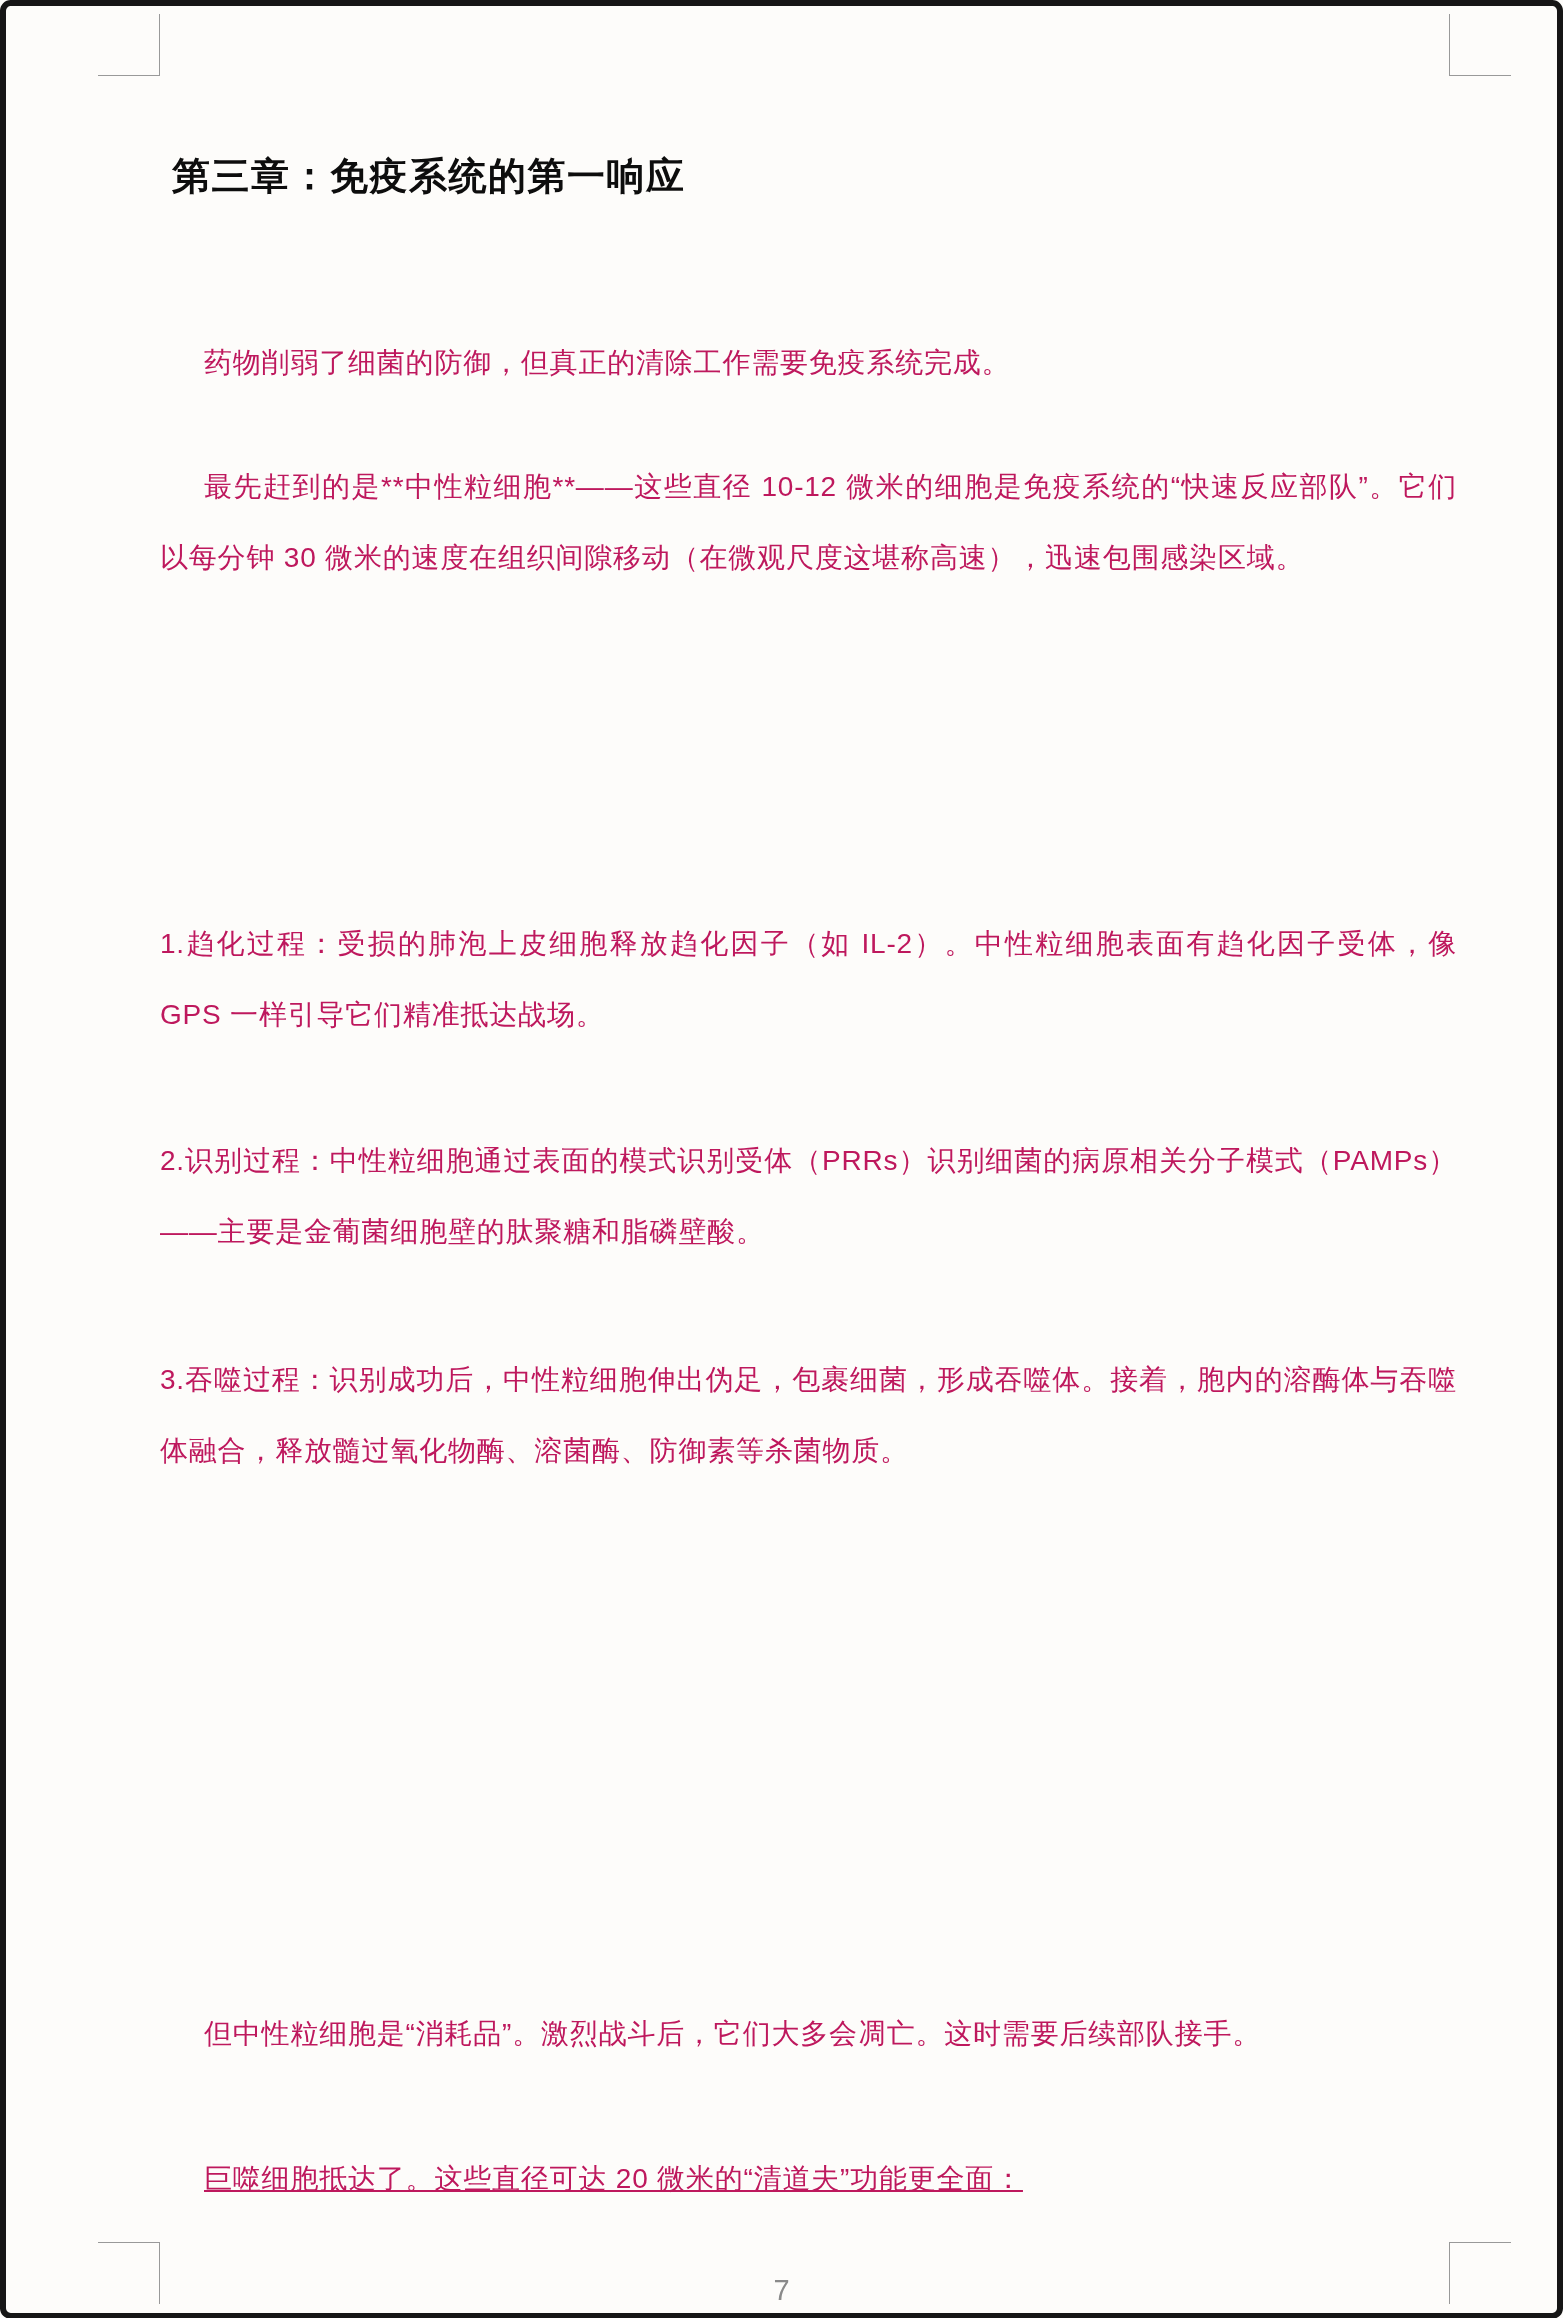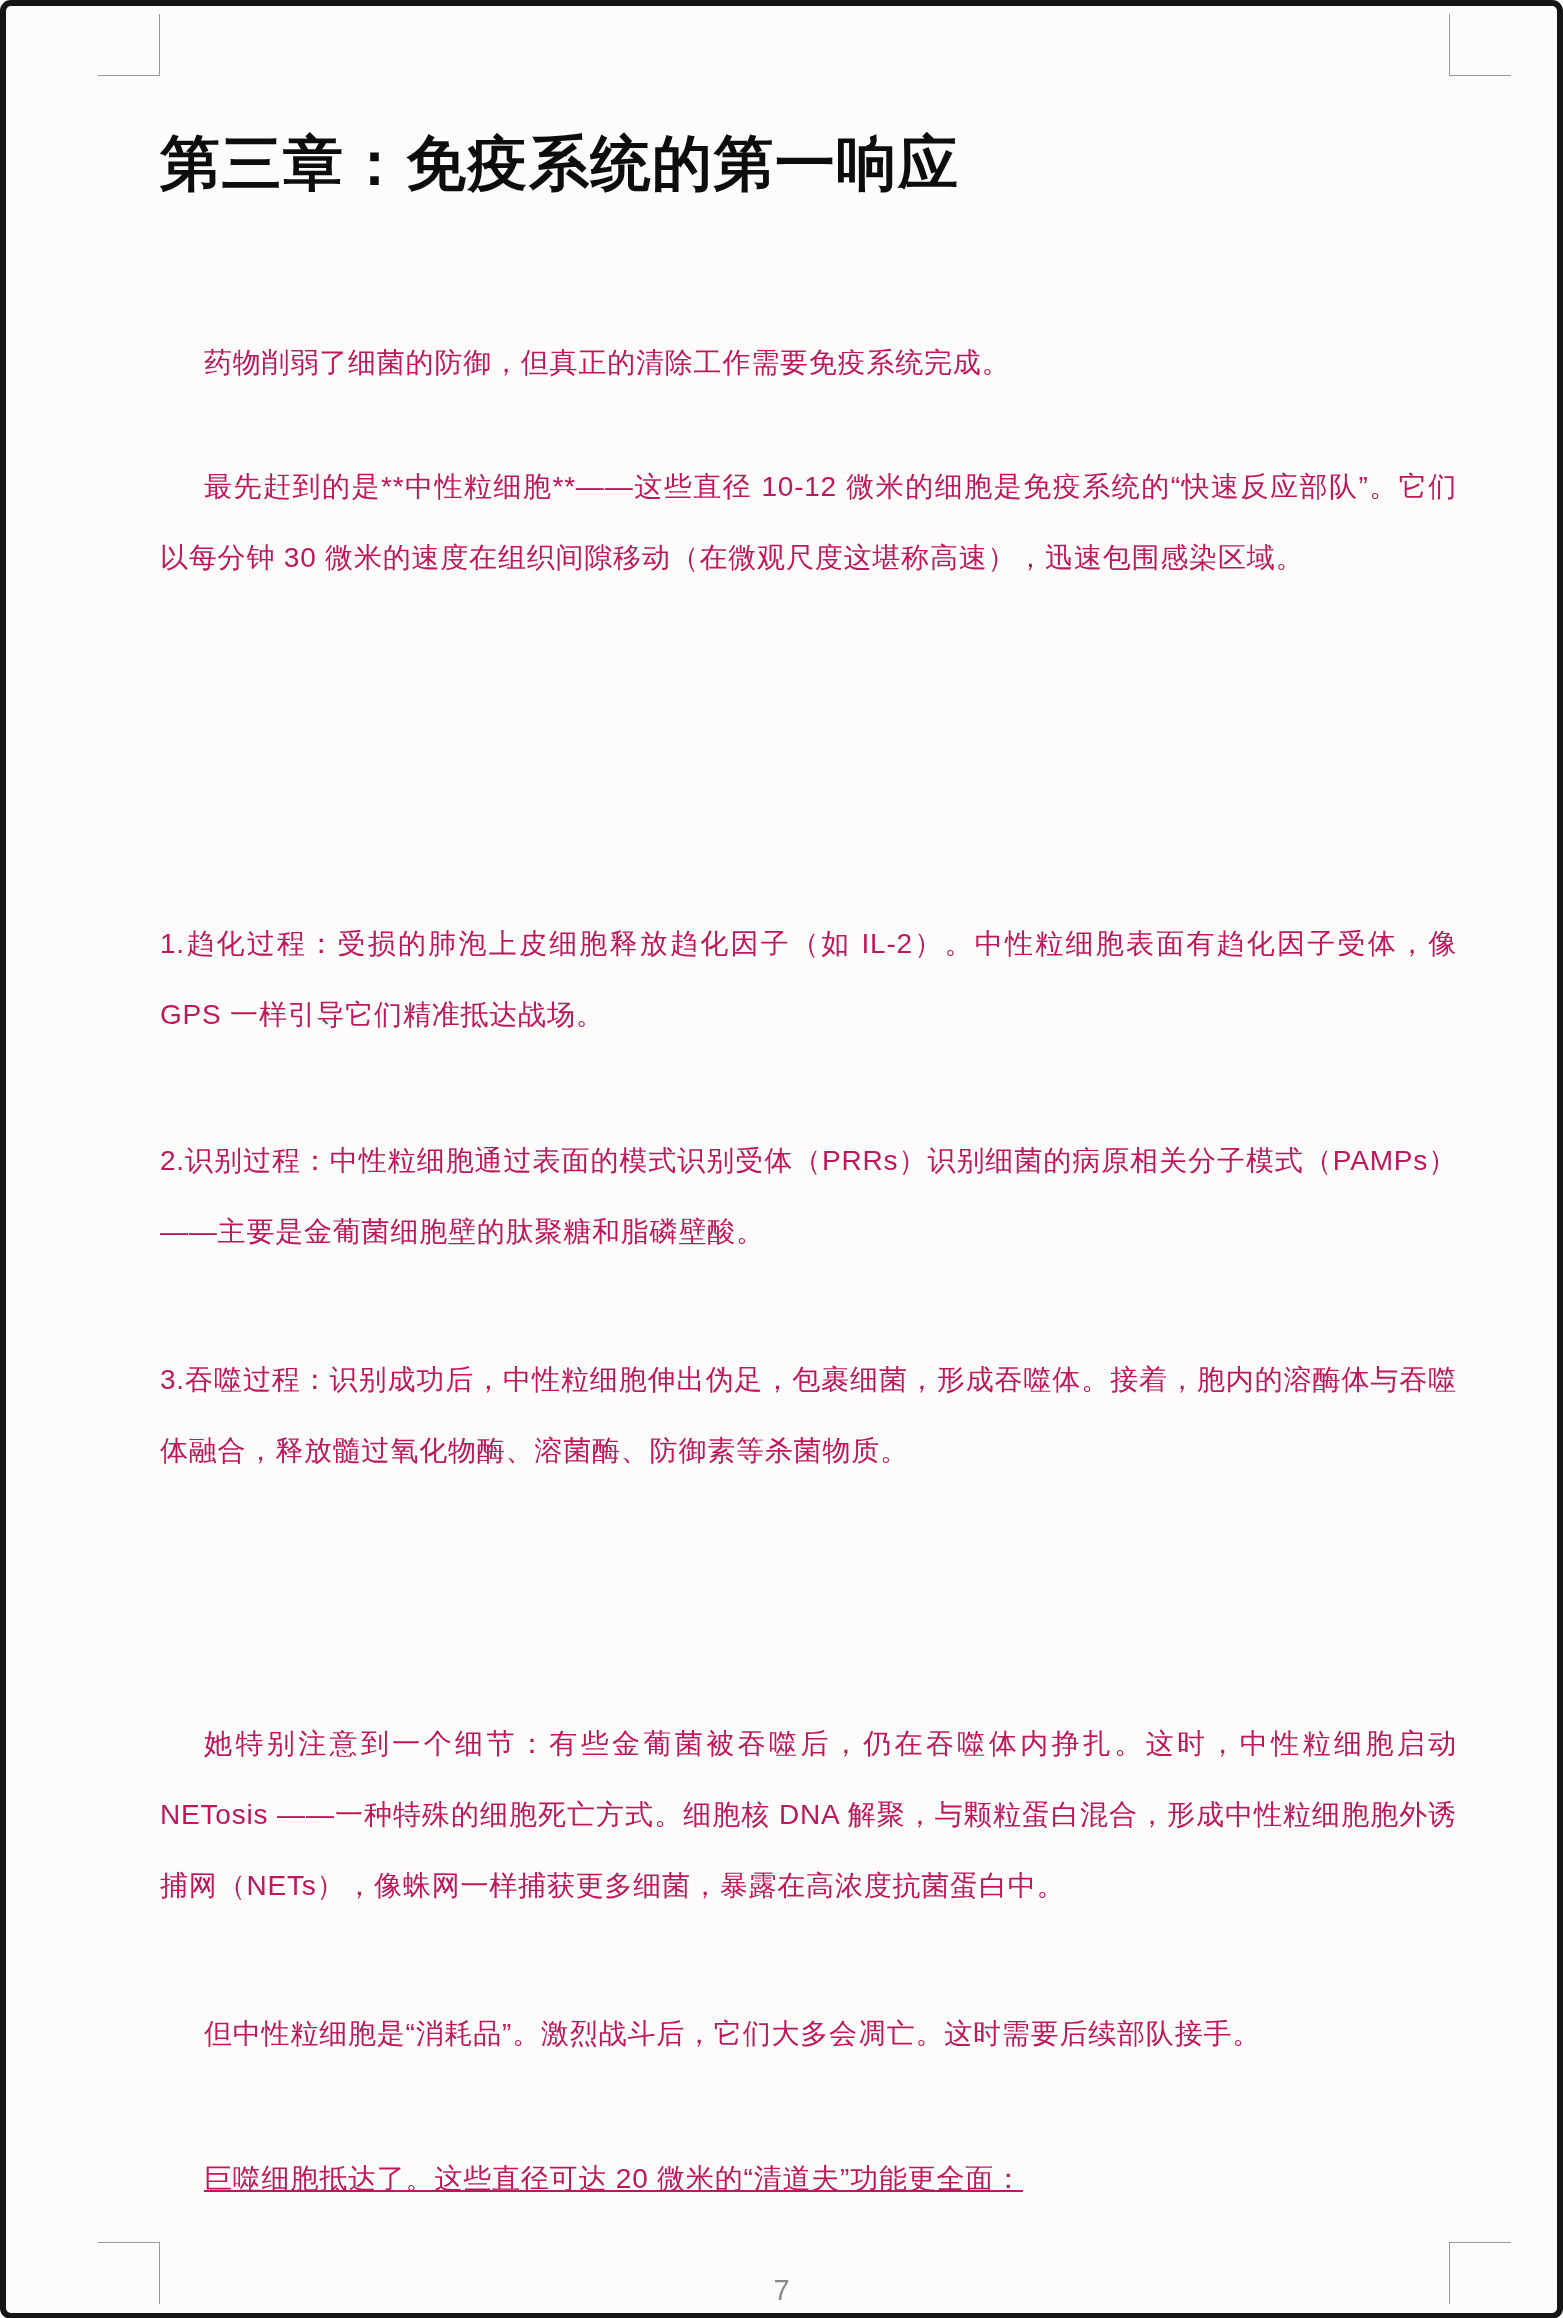--- a/index.html
+++ b/index.html
@@ -32,22 +32,22 @@
   }
   .corner.tl { left: 98px; top: 13.7px;   border-right: 1.5px solid #999; border-bottom: 1.5px solid #999; }
   .corner.tr { left: 1449px; top: 13.7px;  border-left: 1.5px solid #999;  border-bottom: 1.5px solid #999; }
   .corner.bl { left: 98px; top: 2242px; border-right: 1.5px solid #999; border-top: 1.5px solid #999; }
   .corner.br { left: 1449px; top: 2242px;border-left: 1.5px solid #999;  border-top: 1.5px solid #999; }
 
   .title {
     position: absolute;
     left: 160px;
     top: 139px;
-    margin: 0;
-    font-size: 60px;
+    margin: 12px;
+    font-size: 38px;
     line-height: 50px;
     font-weight: 800;
     letter-spacing: 1.5px;
     color: #0d0d0d;
   }
   .para {
     position: absolute;
     left: 160px;
     width: 1297px;
     margin: 0;
@@ -97,20 +97,19 @@
 
   <h1 class="title">第三章：免疫系统的第一响应</h1>
 
   <p class="para indent p1">药物削弱了细菌的防御，但真正的清除工作需要免疫系统完成。</p>
   <p class="para indent p2">最先赶到的是**中性粒细胞**——这些直径 10-12 微米的细胞是免疫系统的“快速反应部队”。它们以每分钟 30 微米的速度在组织间隙移动（在微观尺度这堪称高速），迅速包围感染区域。</p>
 
   <p class="para i1">1.趋化过程：受损的肺泡上皮细胞释放趋化因子（如 IL-2）。中性粒细胞表面有趋化因子受体，像 GPS 一样引导它们精准抵达战场。</p>
   <p class="para i2">2.识别过程：中性粒细胞通过表面的模式识别受体（PRRs）识别细菌的病原相关分子模式（PAMPs）——主要是金葡菌细胞壁的肽聚糖和脂磷壁酸。</p>
   <p class="para i3">3.吞噬过程：识别成功后，中性粒细胞伸出伪足，包裹细菌，形成吞噬体。接着，胞内的溶酶体与吞噬体融合，释放髓过氧化物酶、溶菌酶、防御素等杀菌物质。</p>
 
-  <p class="para indent net">她特别注意到一个细节：有些金葡菌被吞噬后，仍在吞噬体内挣扎。这时，中性粒细胞启动 NETosis ——一种特殊的细胞死亡方式。细胞核 DNA 解聚，与颗粒蛋白混合，形成中性粒细胞胞外诱捕网（NETs），像蛛网一样捕获更多细菌，暴露在高浓度抗菌蛋白中。</p>
   <p class="para indent dan">但中性粒细胞是“消耗品”。激烈战斗后，它们大多会凋亡。这时需要后续部队接手。</p>
   <p class="para indent ju">巨噬细胞抵达了。这些直径可达 20 微米的“清道夫”功能更全面：</p>
 
   <div class="pagenum">7</div>
 
 </div>
 
 
 </body></html>

